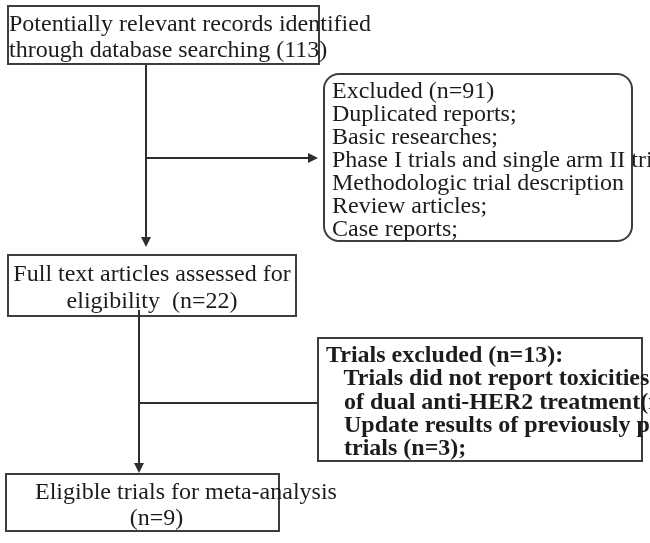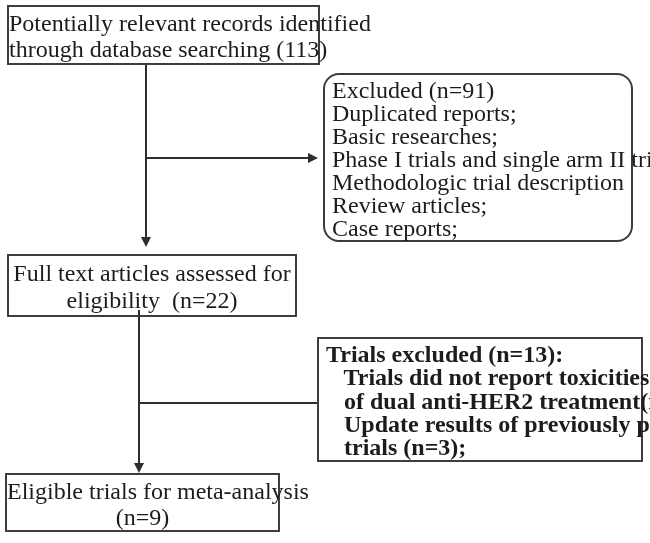--- a/index.html
+++ b/index.html
@@ -35,21 +35,21 @@
   .box-excluded  { left: 323px; top: 73px;  width: 310px; height: 169px; border-radius: 16px; }
   .box-excluded .box-text  { padding: 4px 0 0 7px; line-height: 23px; }
 
   .box-fulltext  { left: 7px;   top: 247px; width: 290px; height: 63px; margin-top: 7px; }
   .box-fulltext .box-text  { padding-top: 4px;  line-height: 27px; }
 
   .box-trialsexc { left: 317px; top: 337px; width: 326px; height: 125px; }
   .box-trialsexc .box-text { padding: 4px 0 0 7px; line-height: 23.3px; font-weight: bold; }
 
   .box-eligible  { left: 5px;   top: 473px; width: 275px; height: 59px; }
-  .box-eligible .box-text  { padding-top: 3px;  line-height: 26px; }
+  .box-eligible .box-text  { padding-top: 3px;  line-height: 26px; margin-left: 28px; }
 
   .vline, .hline {
     position: absolute;
     background: var(--arrow, #2e2e2e);
   }
   .vline { width: 2px; }
   .hline { height: 2px; }
 
   .arrowhead {
     position: absolute;

